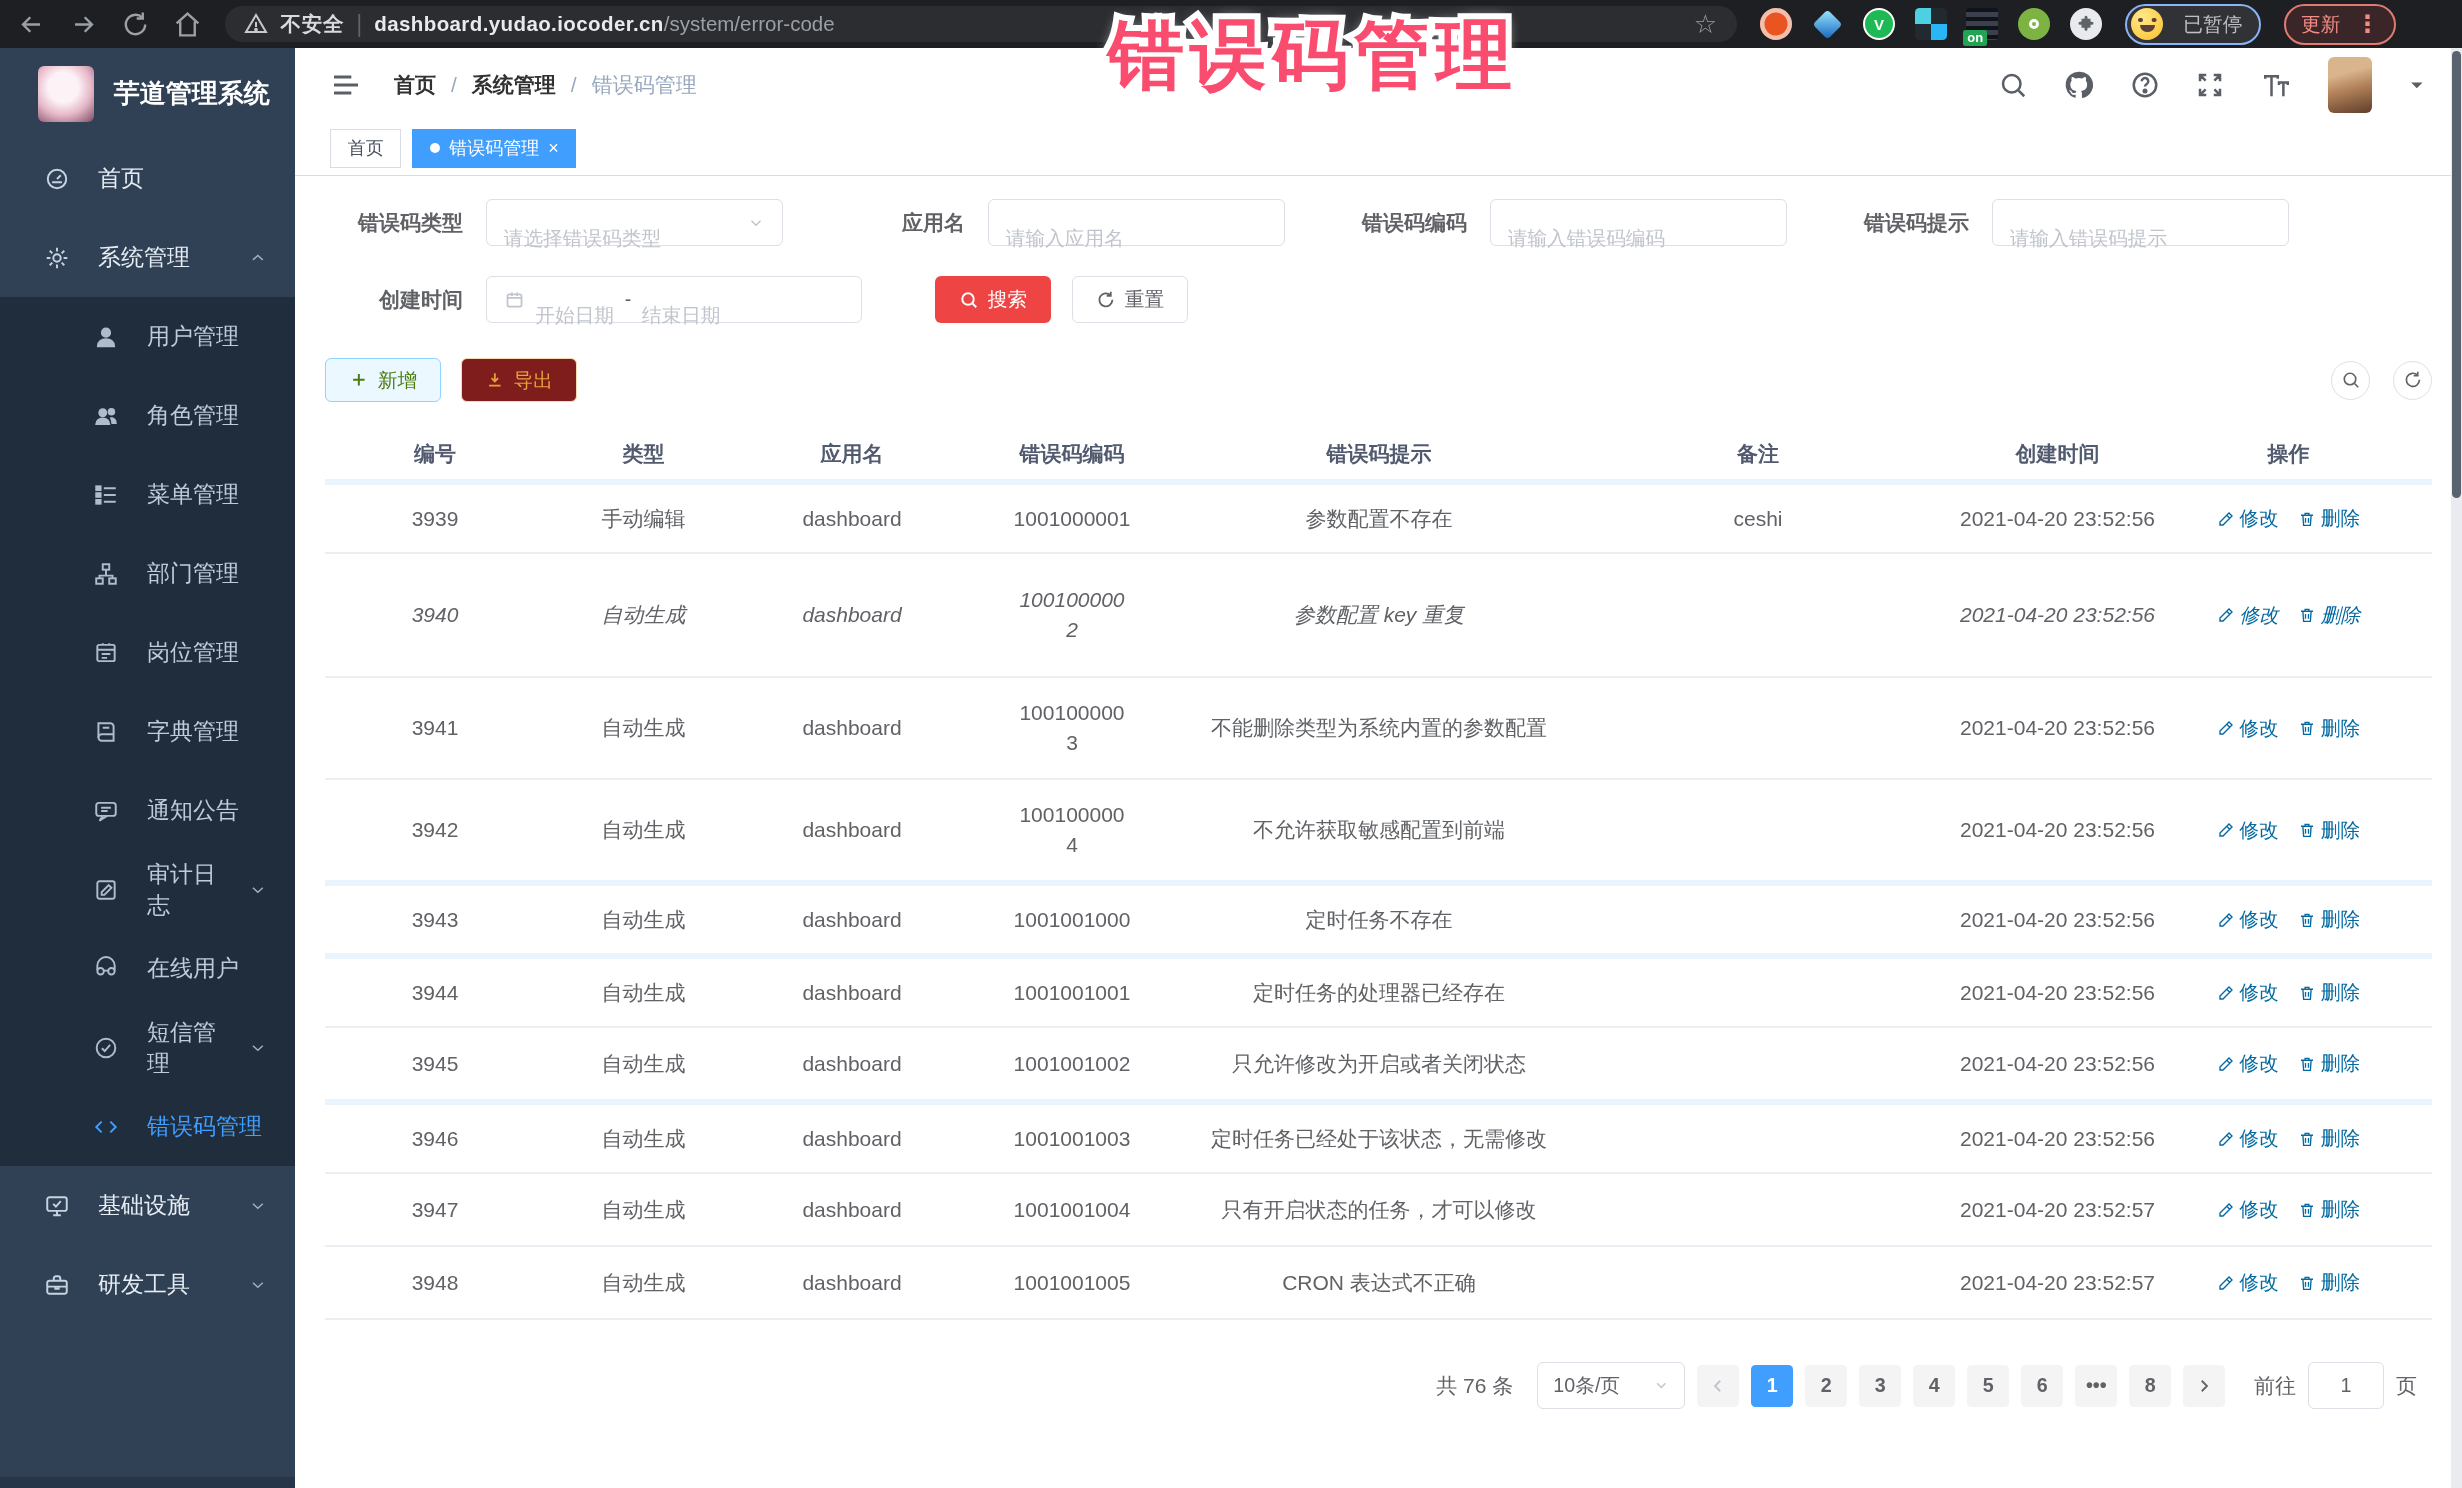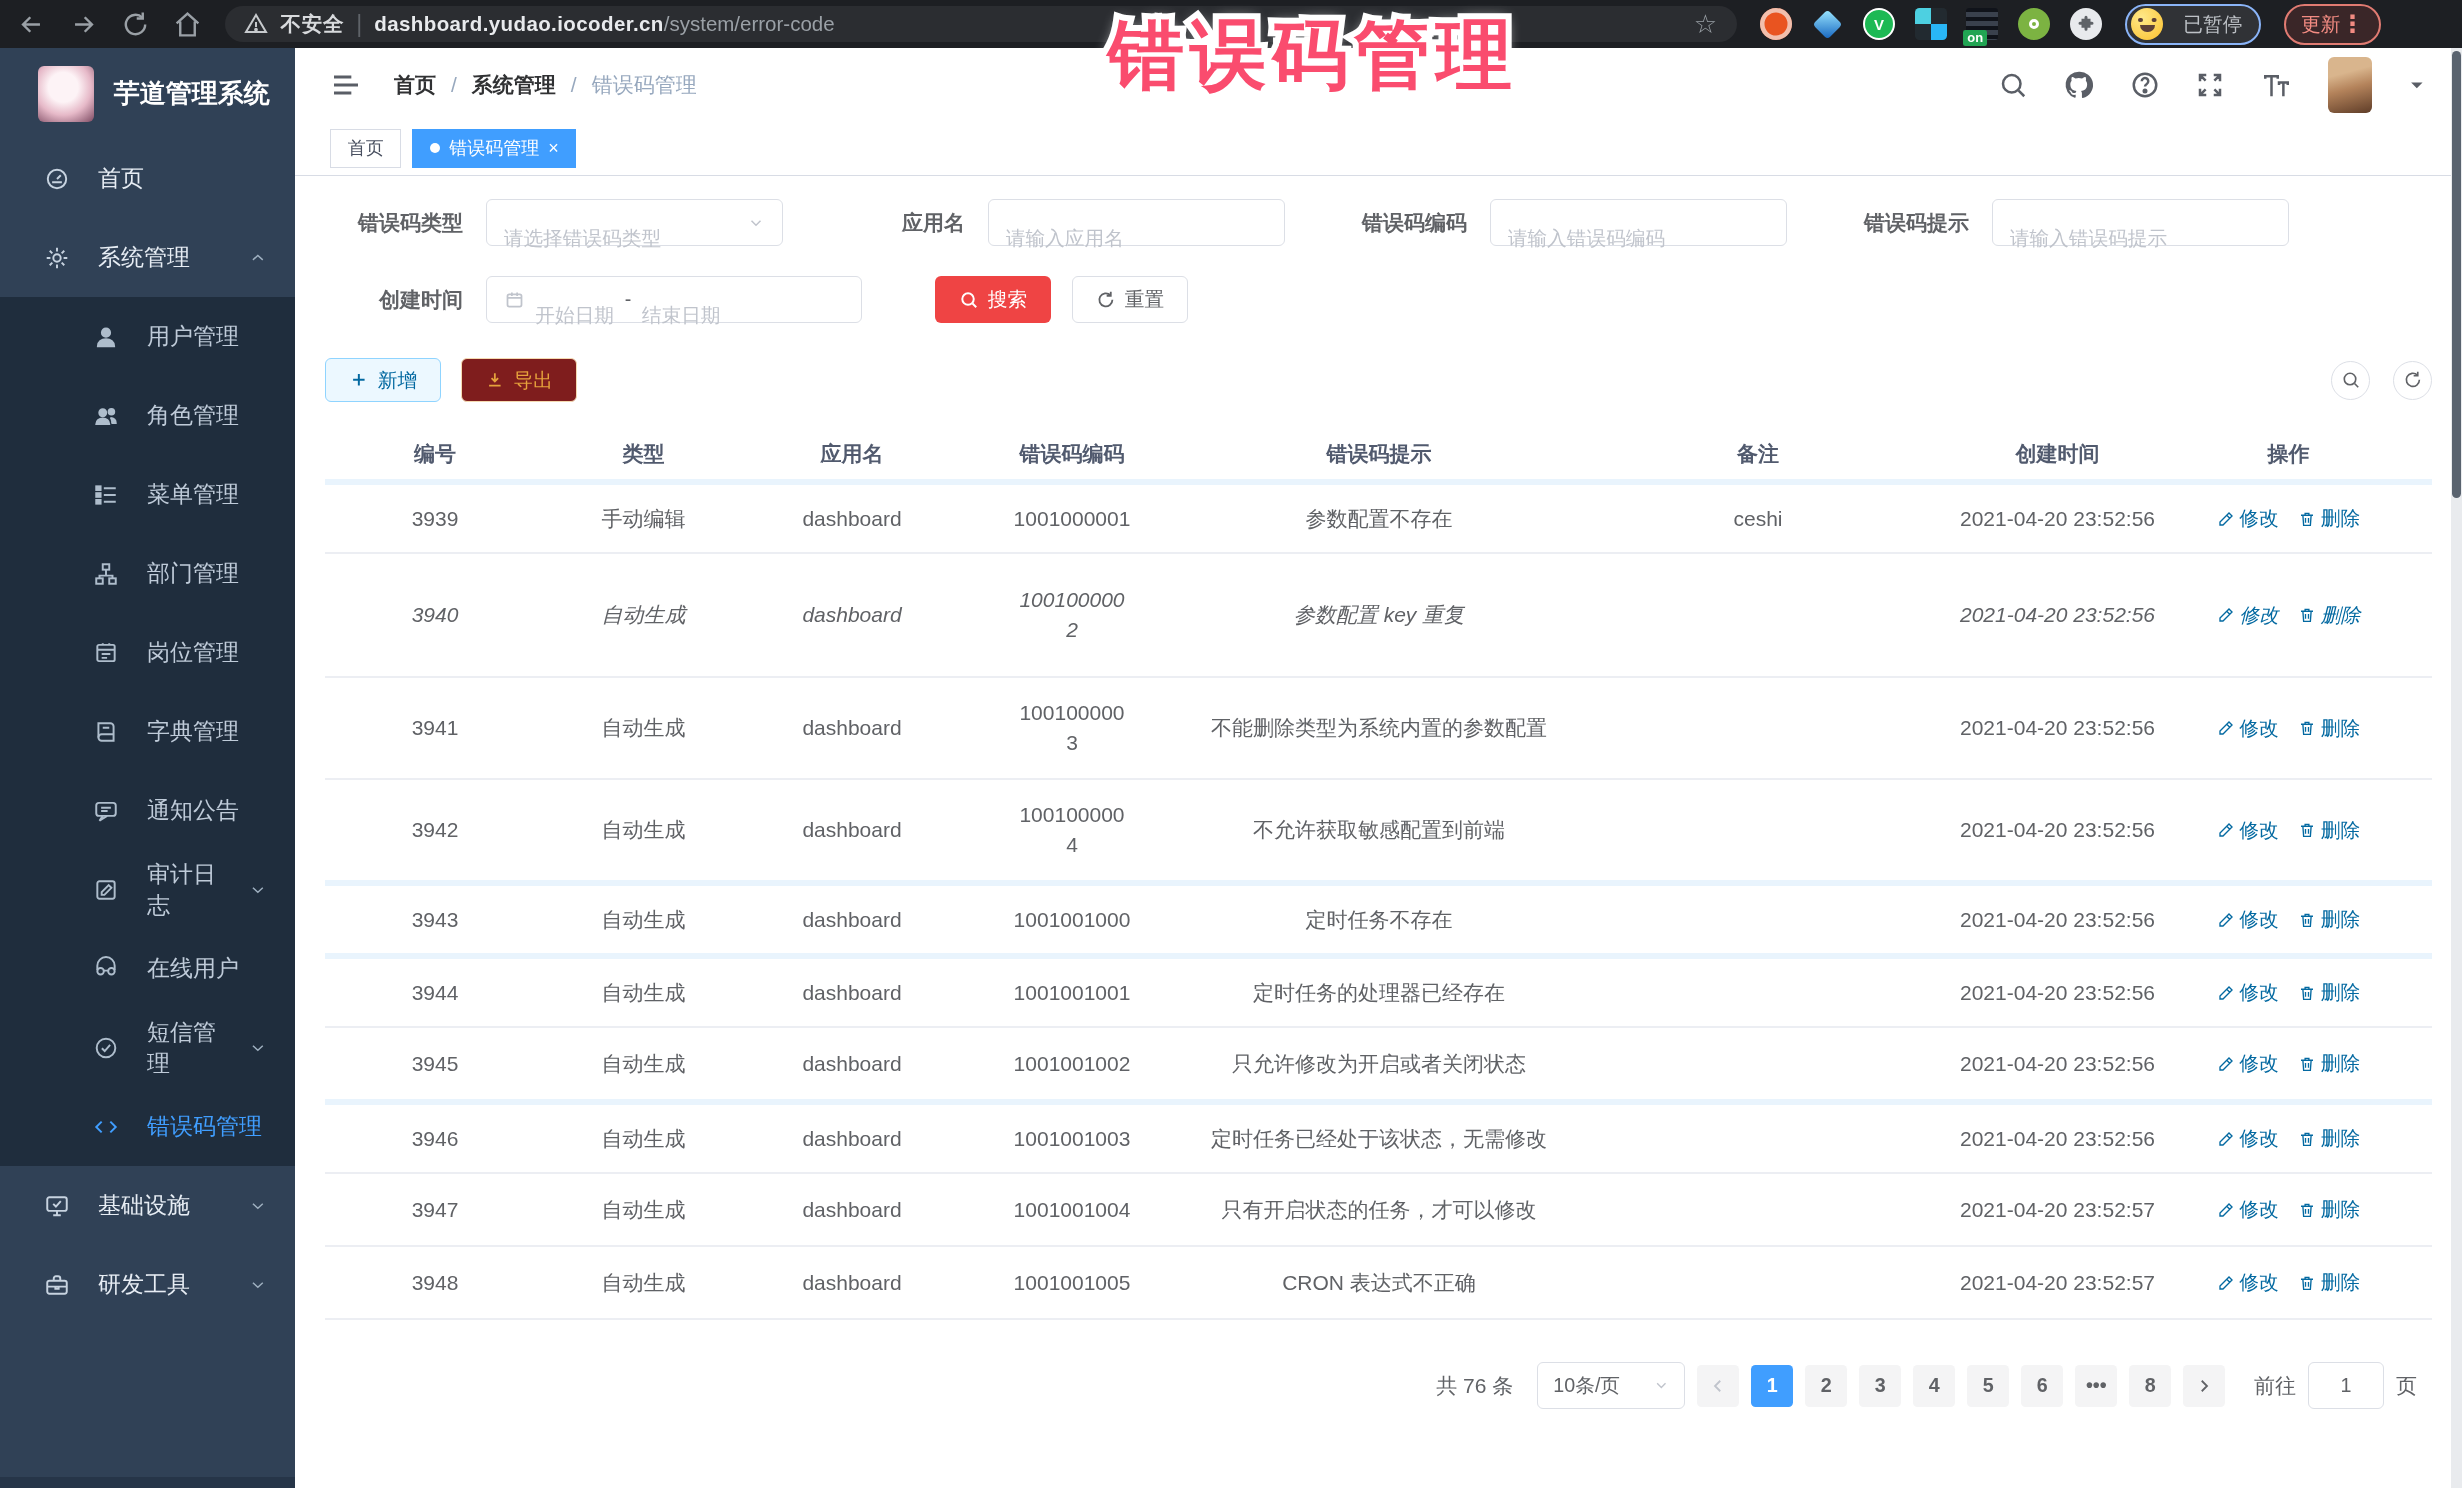--- a/index.html
+++ b/index.html
@@ -36,21 +36,21 @@
   .ext-puzzle { background:#e8eaed; color:#5f6368; }
   .profile-chip { height:41px; border:2.3px solid #8ab4f8; border-radius:21px; background:#303236;
     display:flex; align-items:center; gap:20px; padding:0 16.7px 0 4.5px; flex:none; }
   .emoji-face { width:32px; height:32px; border-radius:50%; background:radial-gradient(circle at 35% 30%,#ffe989,#fbc02d); position:relative; }
   .emoji-face::before { content:""; position:absolute; left:6.8px; top:9.8px; width:4.5px; height:4.5px;
     border-radius:50%; background:#5d4037; box-shadow:13.6px 0 0 #5d4037; }
   .emoji-face::after { content:""; position:absolute; left:8.3px; top:16.7px; width:15px; height:7.6px;
     border-radius:0 0 15px 15px; background:#5d4037; }
   .profile-chip span { color:#bdc1c6; font-size:19.7px; }
   .update-chip { height:41px; border:2.3px solid #e07b72; border-radius:21px; background:#3a2628;
-    display:flex; align-items:center; padding:0 15px; flex:none; }
+    display:flex; align-items:center; gap:15px; padding:0 15px; flex:none; }
   .update-chip .upd { color:#f28b82; font-size:19.7px; }
   .update-chip .kebab { color:#f28b82; font-size:24px; font-weight:bold; }
 
   
   .overlay-title { position:absolute; left:1108px; top:4.5px; z-index:50; pointer-events:none; }
   .overlay-title b { position:relative; font-size:76px; font-weight:bold; color:#fa4c6e;
     letter-spacing:6px; display:inline-block; }
   .overlay-title b::before { content:attr(data-text); position:absolute; left:0; top:0; z-index:-1;
     -webkit-text-stroke:12px #ffffff; text-shadow:0 0 13.6px #fff; }
 
@@ -100,21 +100,21 @@
   .fctl .ph { flex:1; white-space:nowrap; overflow:hidden;margin-top:32px; }
   .fctl .caret { color:#c0c4cc; }
   .frow2 { margin-top:30px; }
   .date-range { width:376px; }
   .date-range .ph { flex:none; }
   .btn { height:47px; border-radius:6px; font-size:19.7px; display:inline-flex; align-items:center;
     gap:9px; padding:0 23px; cursor:pointer; border:0.8px solid transparent; }
   .btn-primary { background:#ef4444; color:#fff; margin-left:29px; }
   .btn-plain { background:#fff; border-color:#dcdfe6; color:#606266; margin-left:21px; }
   .toolbar-row { margin-top:35px; display:flex; align-items:center; }
-  .btn-add { background:#ecf8ff; border-color:#8fd4ff; color:#0369a1; height:44px; }
+  .btn-add { background:#ecf8ff; border-color:#8fd4ff; color:#4d7c0f; height:44px; }
   .btn-export { background:#7f1d1d; border-color:#f5dab1; color:#e6a23c; height:44px; margin-left:19.7px; }
   .tool-circles { margin-left:auto; display:flex; gap:23px; }
   .circle-btn { width:39px; height:39px; border-radius:50%; border:0.8px solid #dcdfe6; background:#fff;
     color:#606266; display:flex; align-items:center; justify-content:center; cursor:pointer; }
 
   
   .table { margin-top:27px; width:100%; }
   .tr { display:flex; align-items:center; }
   .th { font-weight:bold; color:#515a6e; font-size:21px; height:50px; }
   .td-row { color:#606266; font-size:21px; }

